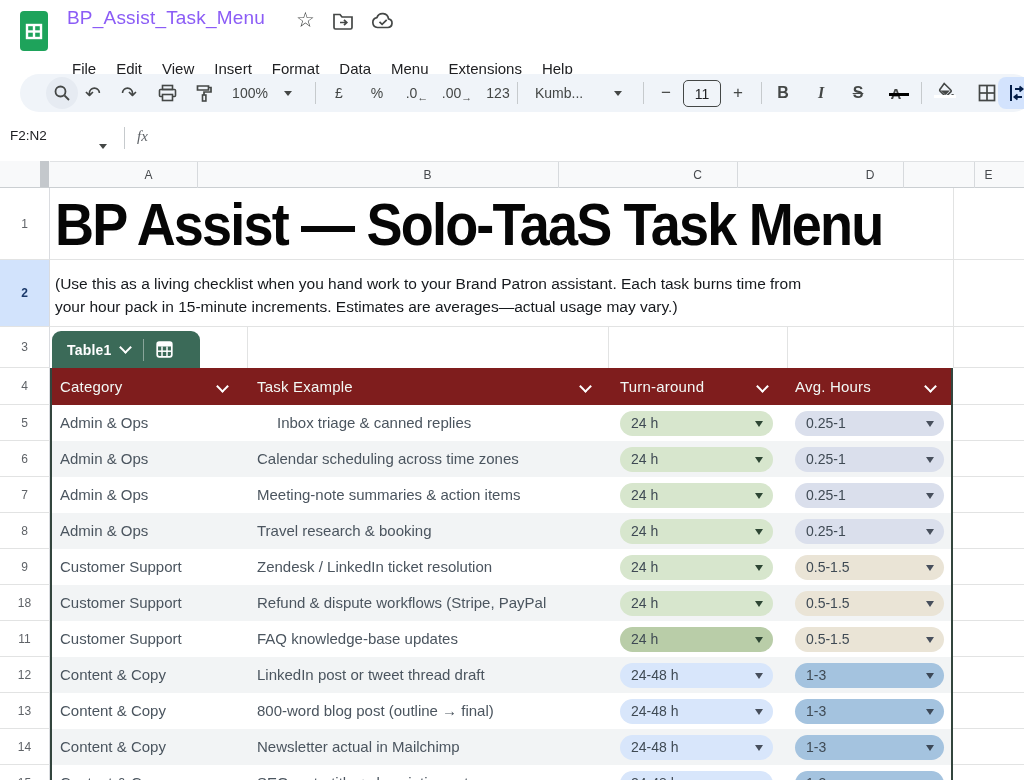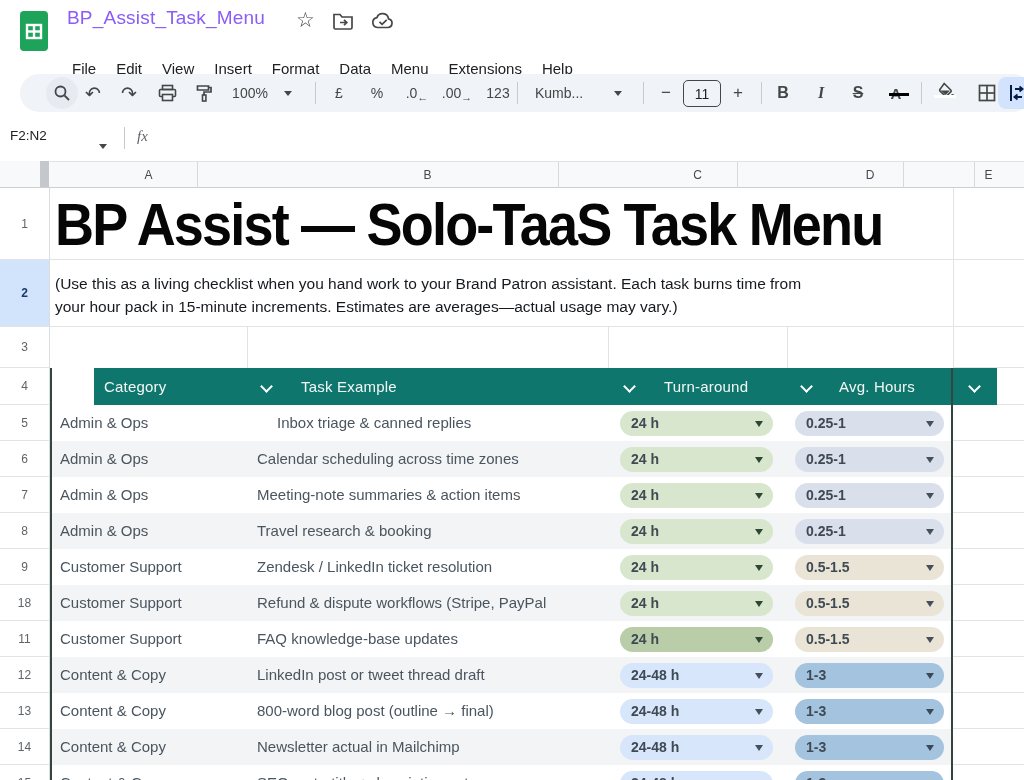--- a/index.html
+++ b/index.html
@@ -45,28 +45,28 @@
   
   .cell-title{position:absolute;left:55px;top:192px;width:960px;height:66px;font-size:60px;font-weight:800;color:#060606;letter-spacing:-2px;white-space:nowrap;transform:scaleX(.9);transform-origin:left center;line-height:66px;}
   .cell-note{position:absolute;left:55px;top:273px;font-size:15.5px;color:#16191d;line-height:22.5px;white-space:nowrap;}
 
   .table-tab{position:absolute;left:52px;top:331px;width:148px;height:37px;background:#3b6a58;border-radius:9px 9px 0 0;display:flex;align-items:center;}
   .table-tab-label{color:#fff;font-size:14px;font-weight:700;margin-left:15px;letter-spacing:.2px;}
   .chev{display:inline-block;width:7px;height:7px;border-right:2px solid #fff;border-bottom:2px solid #fff;transform:rotate(45deg);}
   .tab-chev{margin-left:9px;margin-top:-4px;}
   .tab-sep{width:1px;height:22px;background:rgba(255,255,255,.4);margin-left:13px;}
 
-  .table-header{position:absolute;left:50px;top:368px;width:903px;height:37px;background:#0f766e;margin-left:44px;}
+  .table-header{position:absolute;left:50px;top:368px;width:903px;height:37px;background:#7f1d1d;}
   .th-label{position:absolute;top:0;height:37px;line-height:37px;color:#f3f8f5;font-size:15px;font-weight:500;letter-spacing:.2px;white-space:nowrap;}
   .th-chev{position:absolute;top:14px;}
 
   .band{position:absolute;left:50px;width:903px;height:36px;}
   .cell-text{position:absolute;top:0;height:36px;line-height:36px;font-size:15px;color:#4b555f;white-space:nowrap;overflow:hidden;}
   .chip{position:absolute;top:6px;height:25px;border-radius:13px;box-sizing:border-box;}
-  .chip-label{position:absolute;left:11px;top:0;height:25px;line-height:25px;font-size:14px;color:#3f4a54;white-space:nowrap;font-weight:bold;}
+  .chip-label{position:absolute;left:11px;top:0;height:25px;line-height:25px;font-size:14px;color:#3f4a54;white-space:nowrap;}
   .chip-tri{position:absolute;right:10px;top:10px;width:0;height:0;border-left:4.5px solid transparent;border-right:4.5px solid transparent;border-top:6px solid #474f5c;}
   .table-border{position:absolute;top:368px;width:2px;height:412px;background:#33453d;}
 </style>
 </head>
 <body>
 
 <div class="screen">
 
   <div>
     <svg class="abs" style="left:18px;top:9px" width="32" height="44" viewBox="0 0 32 44">
@@ -247,20 +247,32 @@
       <div class="gridline" style="left: 953px; top: 728px; width: 71px; height: 1px;"></div>
       <div class="gridline" style="left: 953px; top: 764px; width: 71px; height: 1px;"></div>
     </div>
 
   <div class="cell-title">BP Assist — Solo-TaaS Task Menu</div>
   <div class="cell-note">
     <div>(Use this as a living checklist when you hand work to your Brand Patron assistant. Each task burns time from</div>
     <div>your hour pack in 15-minute increments. Estimates are averages—actual usage may vary.)</div>
   </div>
 
+  <div class="table-tab">
+    <span class="table-tab-label">Table1</span>
+    <span class="chev tab-chev"></span>
+    <span class="tab-sep"></span>
+    <svg style="margin-left:12px" width="17" height="17" viewBox="0 0 17 17">
+      <rect x="1.2" y="1.2" width="14.6" height="14.6" rx="2" fill="none" stroke="#fff" stroke-width="1.7"></rect>
+      <rect x="1.2" y="1.2" width="14.6" height="4.2" rx="1.5" fill="#fff"></rect>
+      <line x1="1.2" y1="10.2" x2="15.8" y2="10.2" stroke="#fff" stroke-width="1.5"></line>
+      <line x1="6" y1="5.4" x2="6" y2="15.8" stroke="#fff" stroke-width="1.5"></line>
+      <line x1="11" y1="5.4" x2="11" y2="15.8" stroke="#fff" stroke-width="1.5"></line>
+    </svg>
+  </div>
 
   <div class="table-header" id="tableheader">
       <span class="th-label" style="left: 10px;">Category</span>
       <span class="chev th-chev" style="left: 168px; position: absolute;"></span>
       <span class="th-label" style="left: 207px;">Task Example</span>
       <span class="chev th-chev" style="left: 531px; position: absolute;"></span>
       <span class="th-label" style="left: 570px;">Turn-around</span>
       <span class="chev th-chev" style="left: 708px; position: absolute;"></span>
       <span class="th-label" style="left: 745px;">Avg. Hours</span>
       <span class="chev th-chev" style="left: 876px; position: absolute;"></span>

